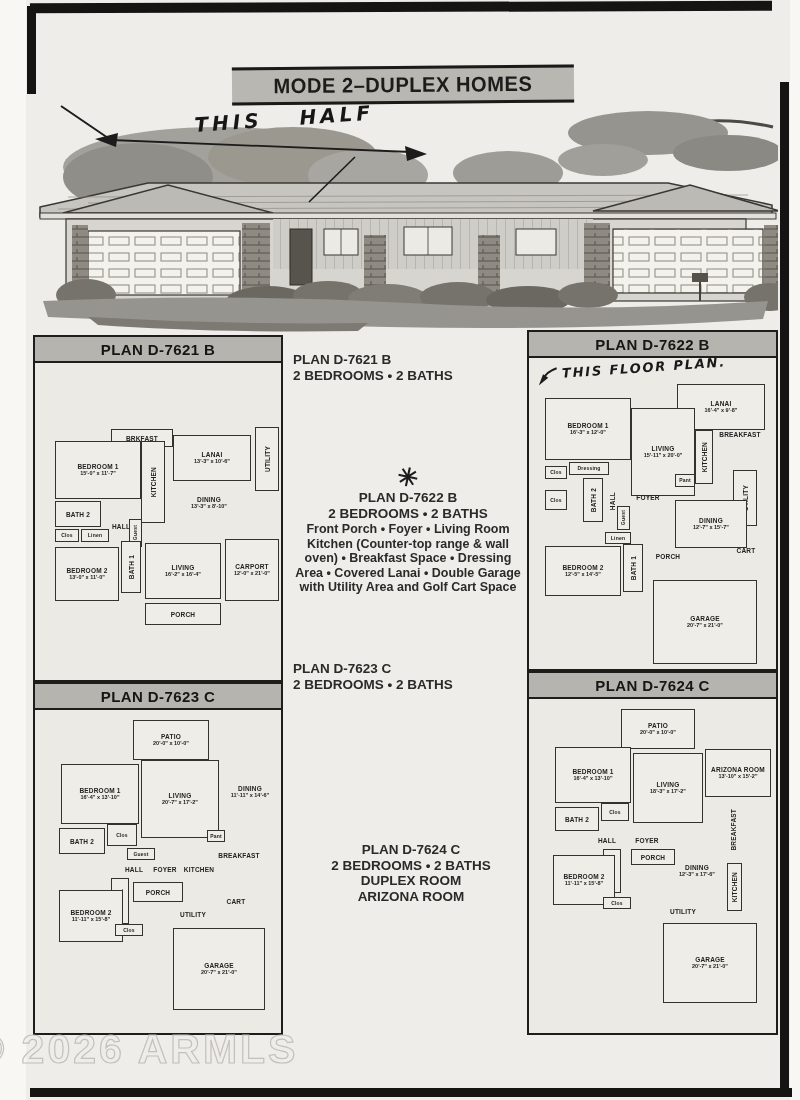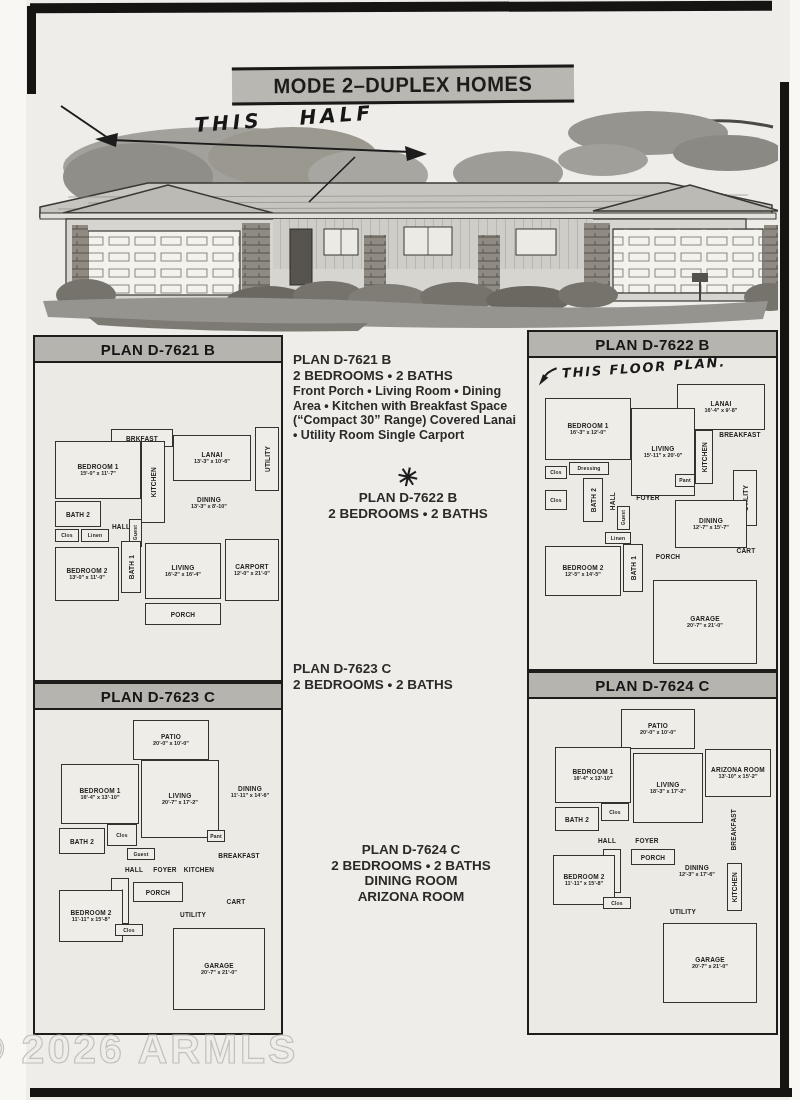--- a/index.html
+++ b/index.html
@@ -421,35 +421,35 @@
         <div class="room" style="left: 134px; top: 224px; width: 94px; height: 80px;">
           <span class="rn">GARAGE</span>
           <span class="rd">20'-7" x 21'-0"</span>
         </div>
       </div>
   </div>
 
   <div class="desc" style="left:293px;top:352px;width:228px">
     <div class="d-title">PLAN D-7621 B</div>
     <div class="d-sub">2 BEDROOMS • 2 BATHS</div>
-    <div class="d-body">Front Porch • Living Room • Dining Area • Kitchen with Breakfast Space (“Compact 30” Range) Covered Lanai • Utility Room Single Carport</div>
   </div>
 
   <div class="desc center" style="left:290px;top:464px;width:236px">
     <div class="star">✳</div>
     <div class="d-title">PLAN D-7622 B</div>
     <div class="d-sub">2 BEDROOMS • 2 BATHS</div>
+    <div class="d-body">Front Porch • Foyer • Living Room Kitchen (Counter-top range &amp; wall oven) • Breakfast Space • Dressing Area • Covered Lanai • Double Garage with Utility Area and Golf Cart Space</div>
   </div>
 
   <div class="desc" style="left:293px;top:661px;width:232px">
     <div class="d-title">PLAN D-7623 C</div>
     <div class="d-sub">2 BEDROOMS • 2 BATHS</div>
   </div>
 
   <div class="desc center" style="left:296px;top:842px;width:230px">
     <div class="d-title">PLAN D-7624 C</div>
     <div class="d-sub">2 BEDROOMS • 2 BATHS</div>
-    <div class="d-sub">DINING ROOM</div>
+    <div class="d-sub">DUPLEX ROOM</div>
     <div class="d-sub">ARIZONA ROOM</div>
   </div>
 
   <div class="wm">© 2026 ARMLS</div>
 </div>
 
 </body></html>

